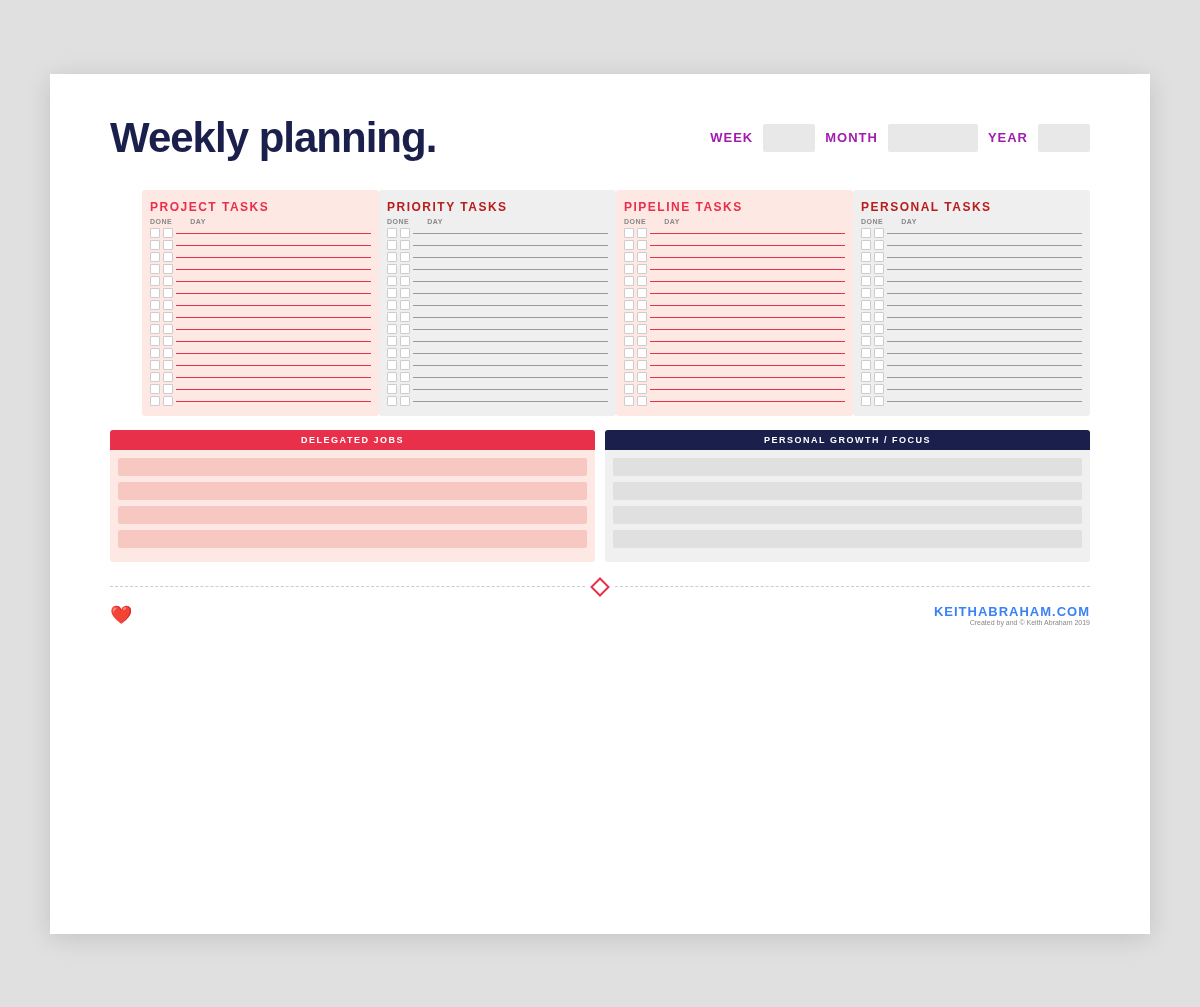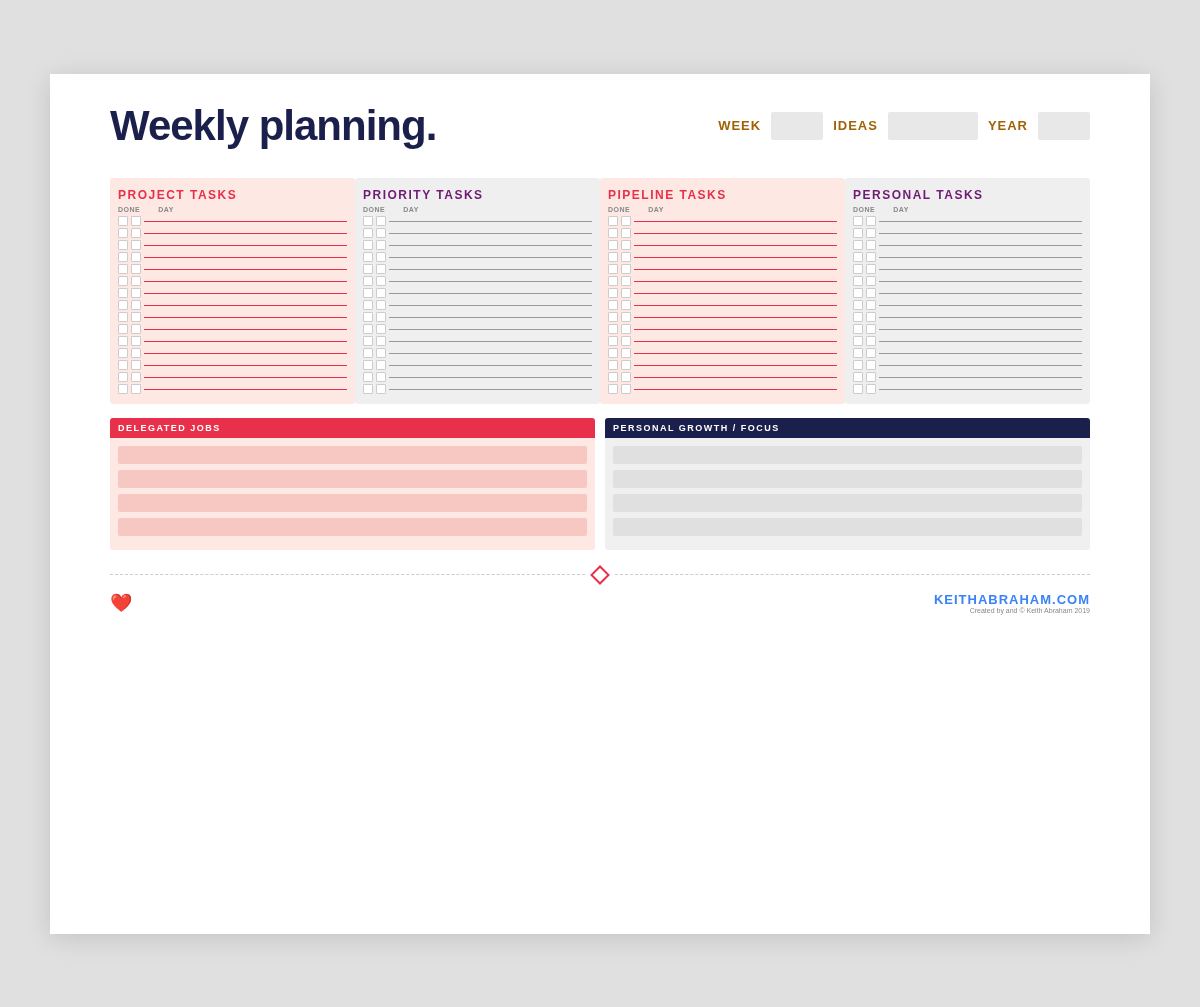--- a/index.html
+++ b/index.html
@@ -8,21 +8,21 @@
       display: flex;
       justify-content: center;
       align-items: center;
       min-height: 1007px;
       font-family: Arial, sans-serif;
     }
     .page {
       background: #fff;
       width: 1100px;
       min-height: 860px;
-      padding: 28px 60px 30px 60px;
+      padding: 40px 60px 30px 60px;
       box-shadow: 0 4px 24px rgba(0,0,0,0.13);
       position: relative;
     }
     
     .header {
       display: flex;
       align-items: center;
       justify-content: space-between;
       margin-bottom: 28px;
     }
@@ -33,36 +33,37 @@
       letter-spacing: -1px;
     }
     .header-fields {
       display: flex;
       align-items: center;
       gap: 10px;
     }
     .field-label {
       font-size: 13px;
       font-weight: 700;
-      color: #a16207;
+      color: #a21caf;
       letter-spacing: 1px;
     }
     .field-box {
       background: #e8e8e8;
       width: 52px;
       height: 28px;
       border-radius: 2px;
     }
     .field-box-wide {
       width: 90px;
     }
     
     .tasks-row {
       display: flex;
       margin-bottom: 14px;
+      margin-left: 32px;
     }
     .task-section {
       flex: 1;
       border-radius: 3px;
       padding: 10px 8px 8px 8px;
       min-width: 0;
     }
     .task-section.pink {
       background: #fde8e4;
     }
@@ -70,21 +71,21 @@
       background: #efefef;
     }
     .task-section-title {
       font-size: 12px;
       font-weight: 900;
       letter-spacing: 1.5px;
       margin-bottom: 4px;
       text-transform: uppercase;
     }
     .task-section-title.red { color: #e8304a; }
-    .task-section-title.dark { color: #701a75; }
+    .task-section-title.dark { color: #b91c1c; }
     .col-headers {
       display: flex;
       align-items: center;
       gap: 3px;
       margin-bottom: 3px;
     }
     .col-header-text {
       font-size: 7px;
       font-weight: 700;
       color: #888;
@@ -111,20 +112,21 @@
       height: 1px;
       margin-top: 1px;
     }
     .task-line.red { background: #e8304a; }
     .task-line.gray { background: #999; }
     
     .bottom-row {
       display: flex;
       gap: 10px;
       margin-top: 4px;
+      text-align: center;
     }
     .bottom-section {
       flex: 1;
       border-radius: 3px;
       overflow: hidden;
       min-width: 0;
     }
     .bottom-header {
       padding: 5px 8px;
       font-size: 9px;
@@ -193,21 +195,21 @@
 </head>
 <body>
 
 <div class="page">
 
   <div class="header">
     <h1 class="page-title">Weekly planning.</h1>
     <div class="header-fields">
       <span class="field-label">WEEK</span>
       <div class="field-box"></div>
-      <span class="field-label">IDEAS</span>
+      <span class="field-label">MONTH</span>
       <div class="field-box field-box-wide"></div>
       <span class="field-label">YEAR</span>
       <div class="field-box"></div>
     </div>
   </div>
 
   <div class="tasks-row">
 
     <div class="task-section pink">
       <div class="task-section-title red">PROJECT TASKS</div>

